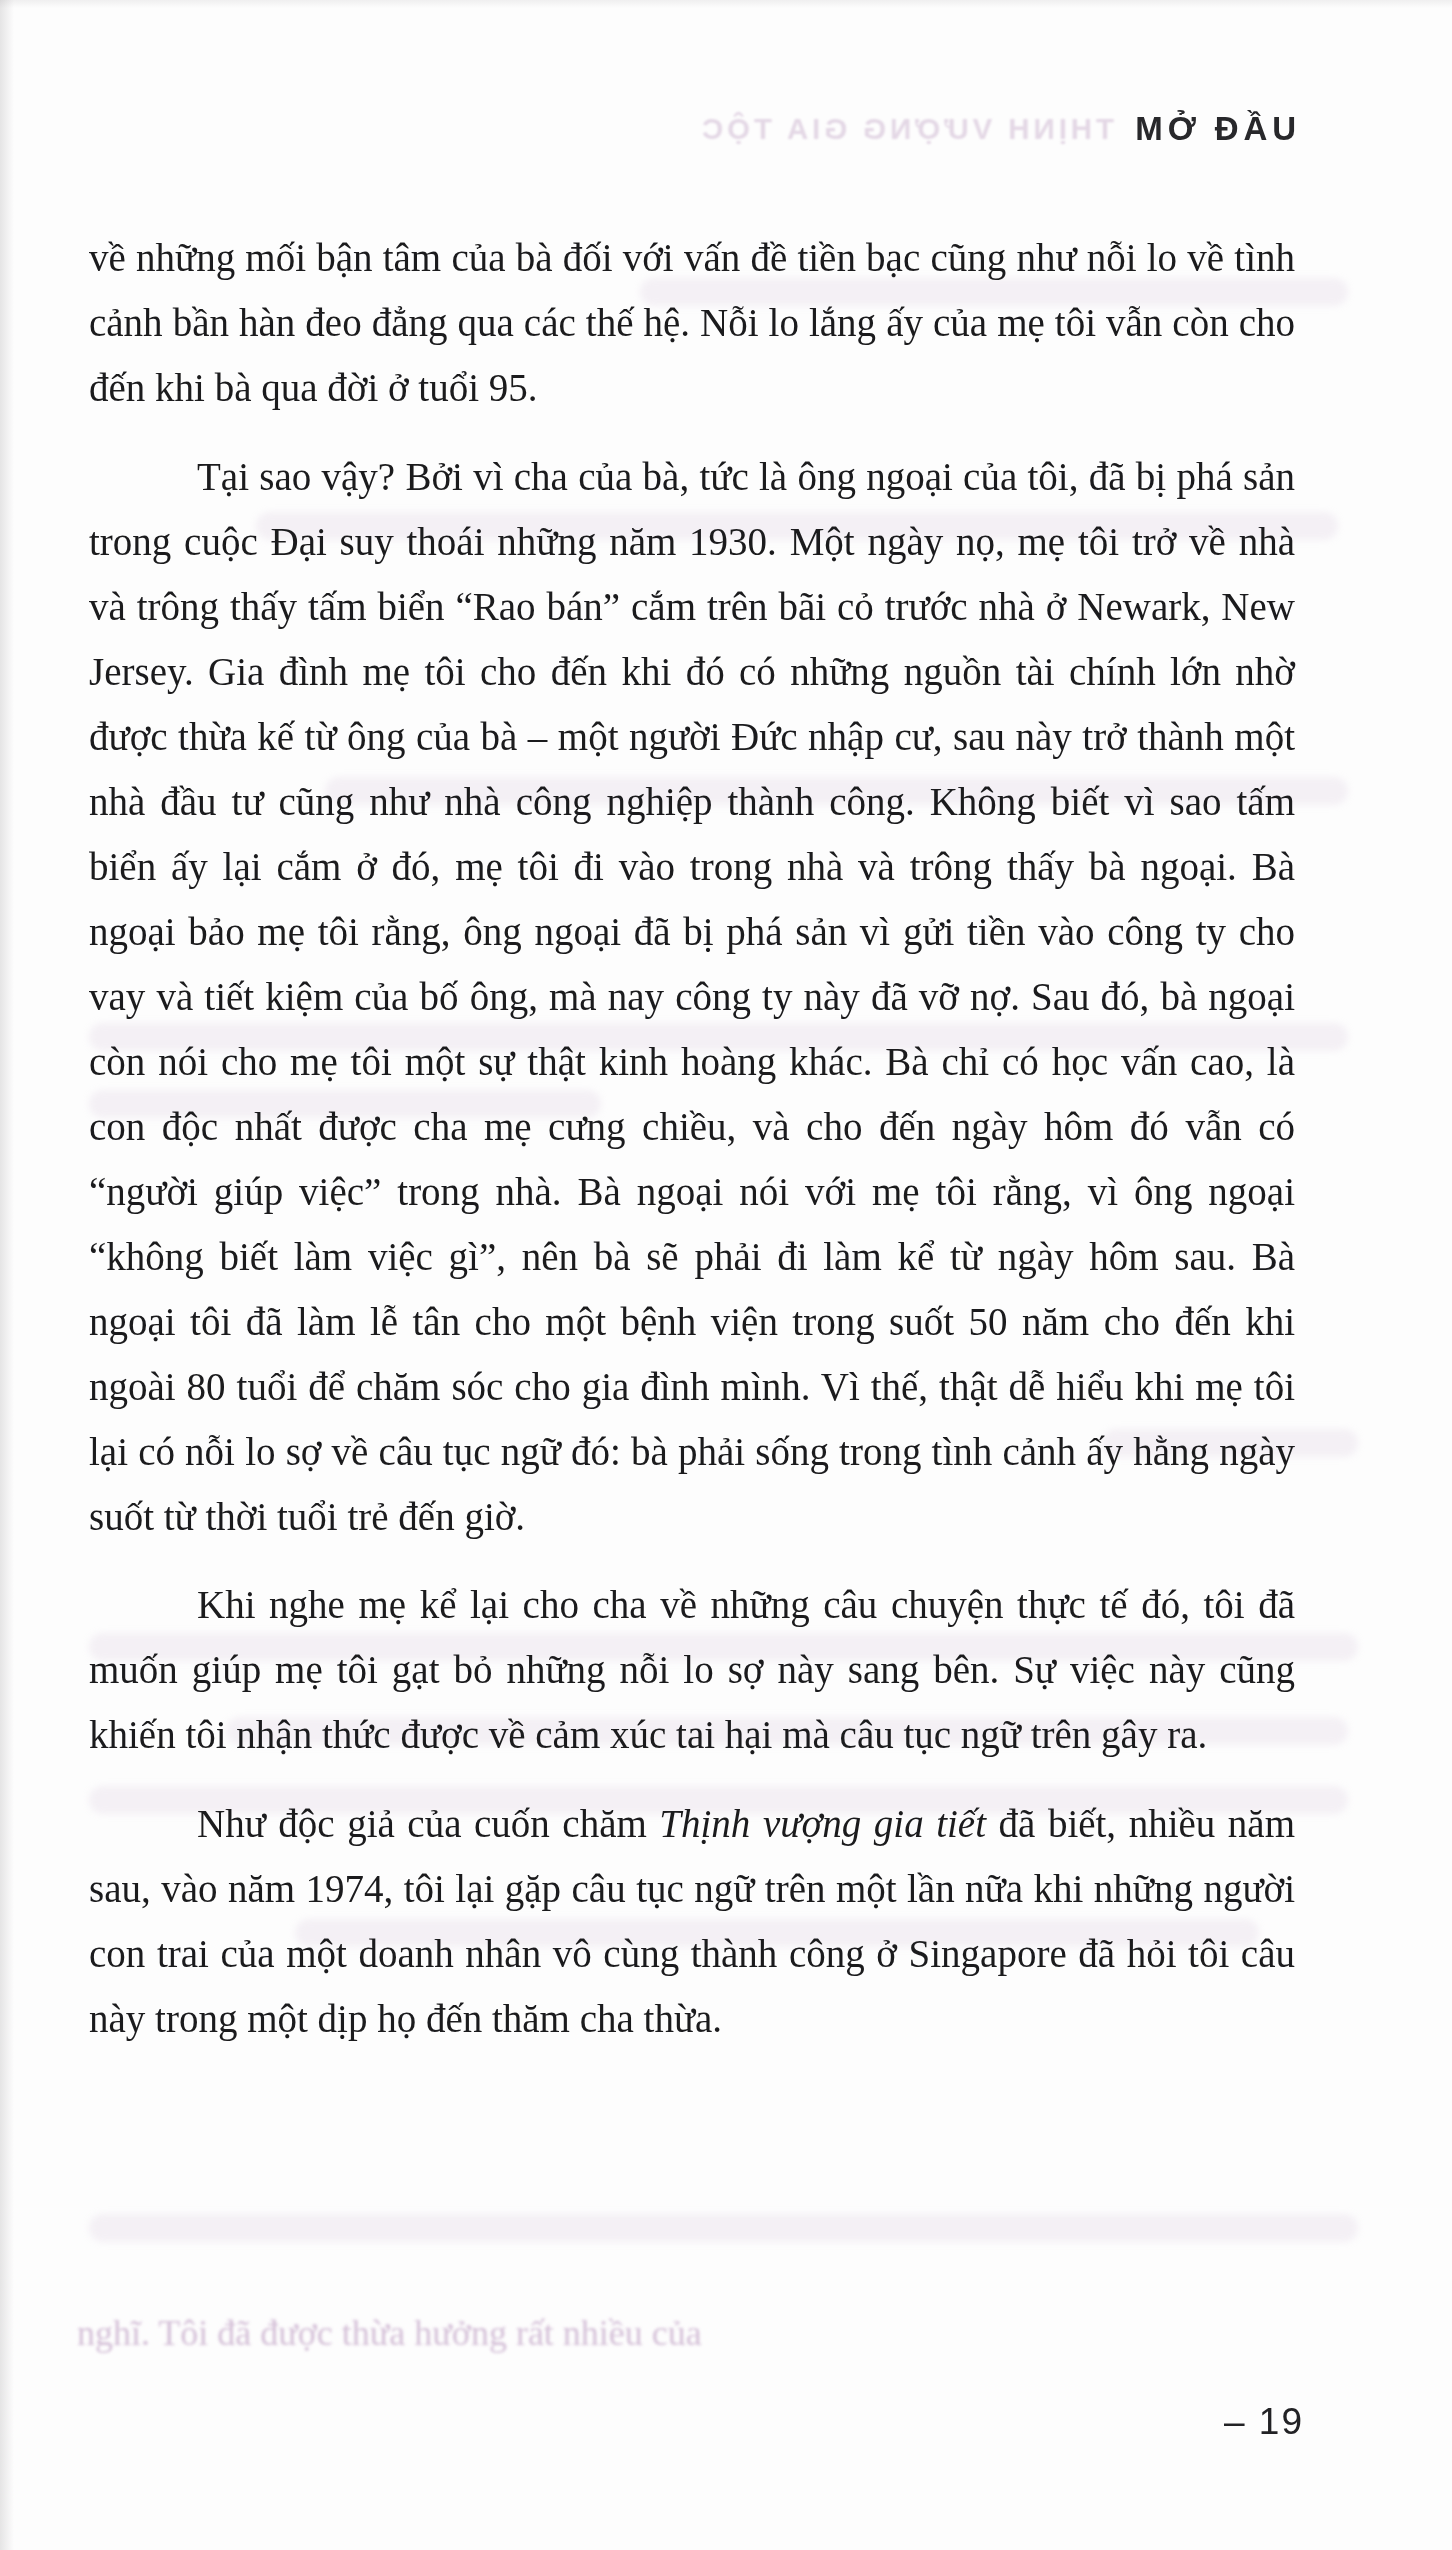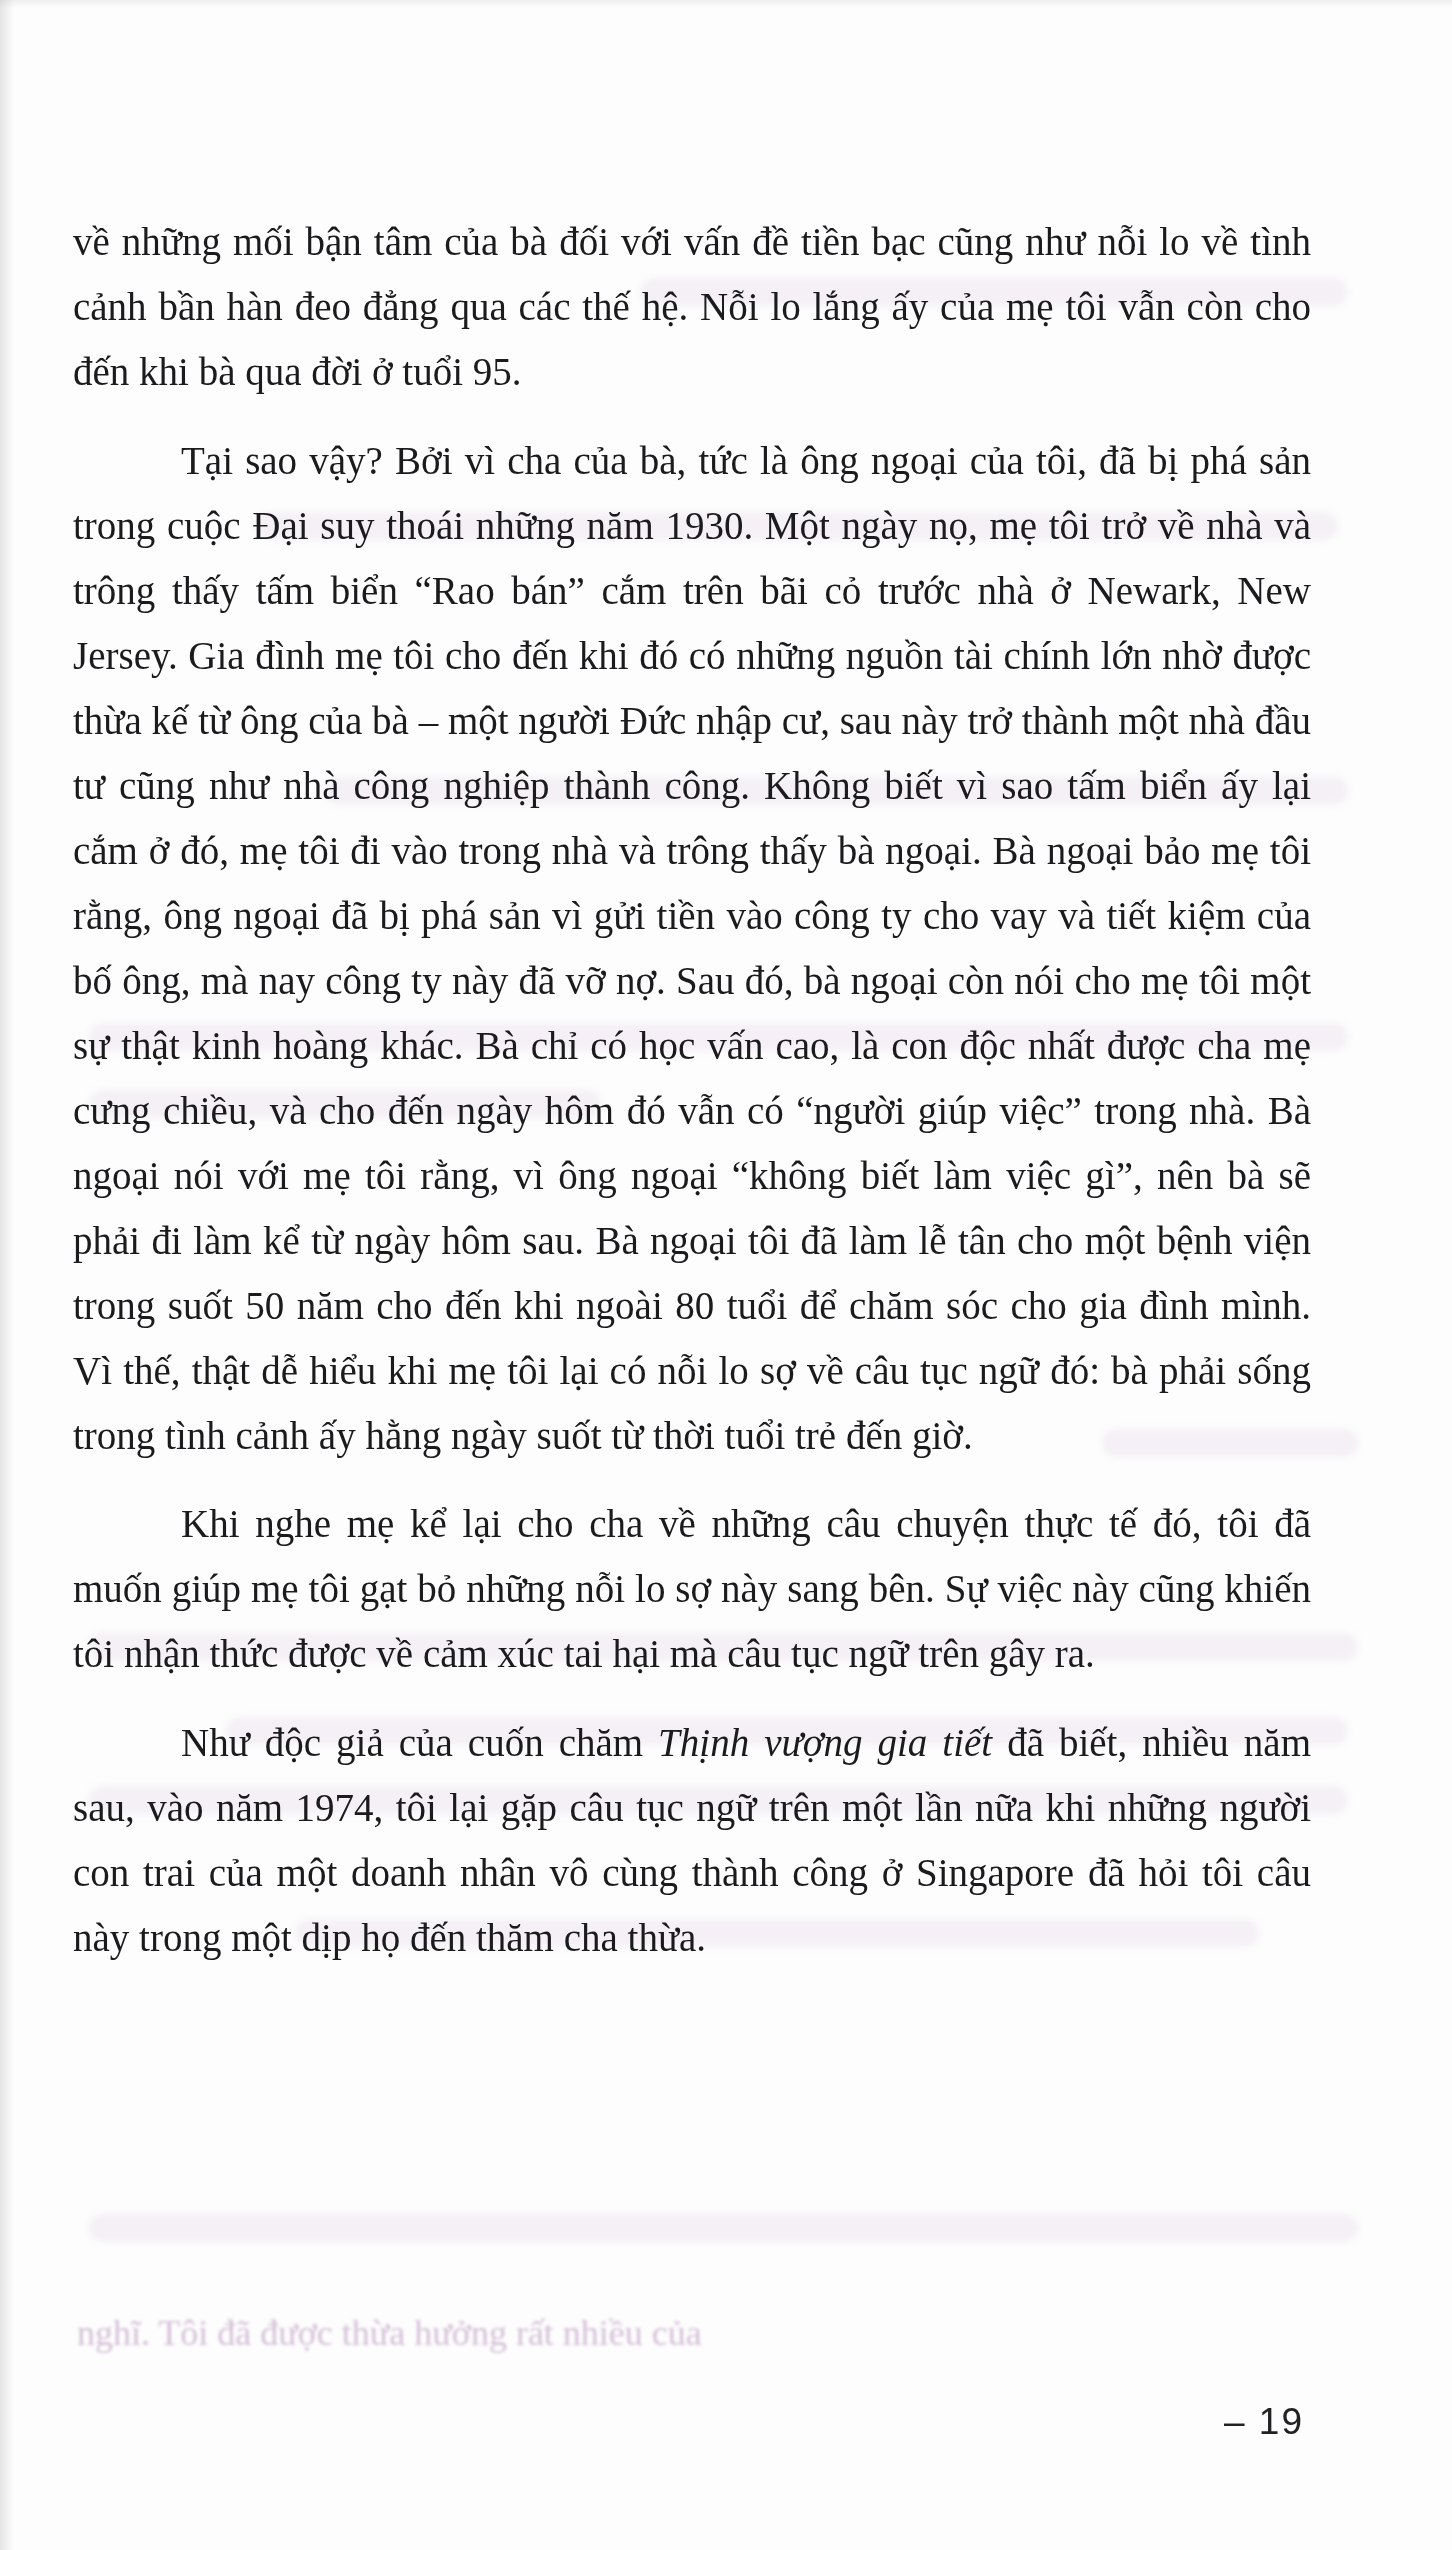--- a/index.html
+++ b/index.html
@@ -40,21 +40,21 @@
     font-size:33px; font-weight:700; letter-spacing:4.9px;
     color:#28282b;
   }
 
   .content {
     position:absolute; left:73px; top:209px; width:1238px;
     font-size:39px; line-height:65px;
     text-align:justify;
     text-justify:inter-word;
   }
-  .para { margin:0; text-indent:108px; }
+  .para { margin:16px; text-indent:108px; }
   .para + .para { margin-top:23.6px; }
   .para.continuation { text-indent:0; }
   .para em { font-style:italic; }
 
   
   .smudge {
     position:absolute; height:27.5px; border-radius:13.8px;
     background:rgba(203,176,208,0.17);
     filter:blur(3.9px);
     pointer-events:none;
@@ -74,20 +74,24 @@
   }
 </style>
 </head>
 <body>
 
 <div class="page">
 
   <div class="edge-shade-left"></div>
   <div class="edge-shade-top"></div>
 
+  <div class="running-header">
+    <span class="bleed-title">THỊNH VƯỢNG GIA TỘC</span>
+    <span class="header-title">MỞ ĐẦU</span>
+  </div>
 
   <div class="smudge" style="left:640px; top:278px;  width:708px;"></div>
   <div class="smudge" style="left:256px; top:512px;  width:1082px;"></div>
   <div class="smudge" style="left:325px; top:777px;  width:1023px;"></div>
   <div class="smudge" style="left:89px;  top:1023px; width:1259px;"></div>
   <div class="smudge" style="left:89px;  top:1090px; width:512px;"></div>
   <div class="smudge" style="left:1102px;top:1429px; width:256px;"></div>
   <div class="smudge" style="left:89px;  top:1633px; width:1269px;"></div>
   <div class="smudge" style="left:226px; top:1717px; width:1122px;"></div>
   <div class="smudge" style="left:89px;  top:1786px; width:1259px;"></div>

